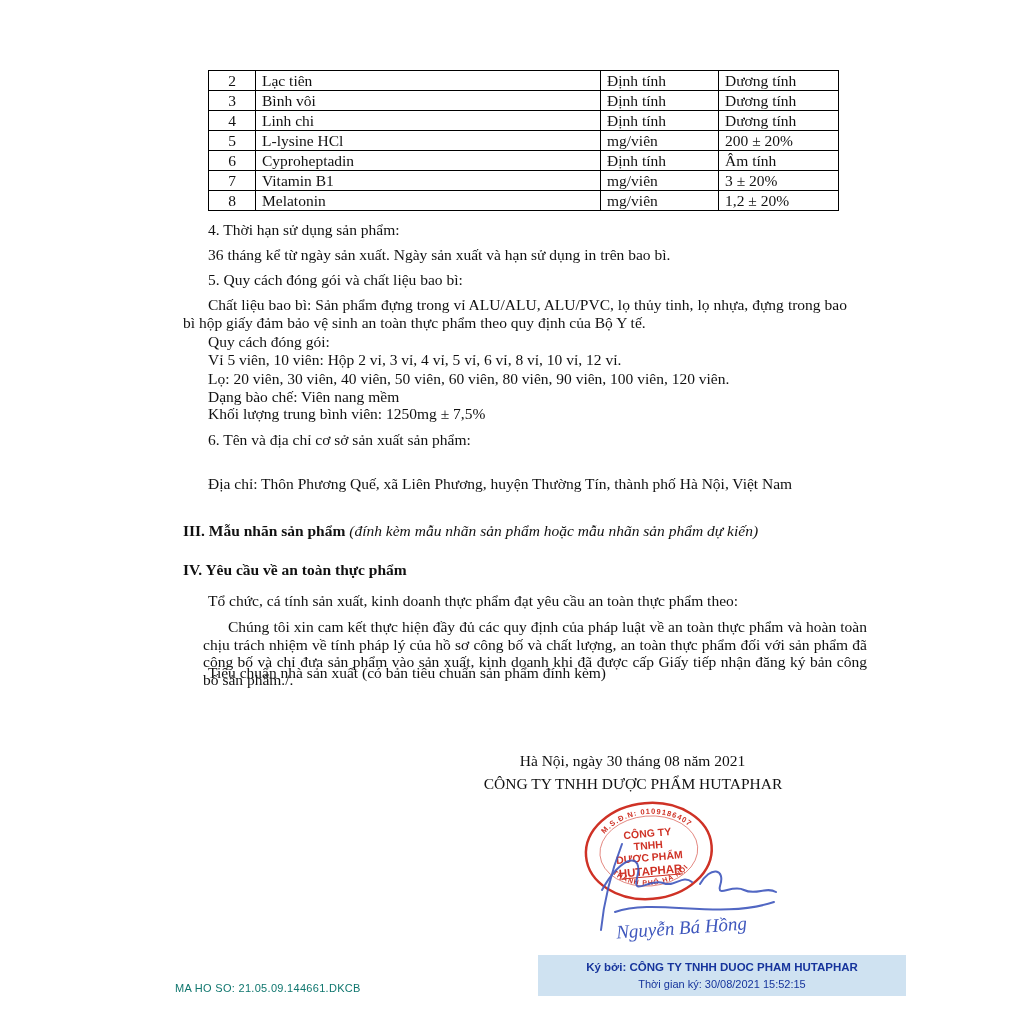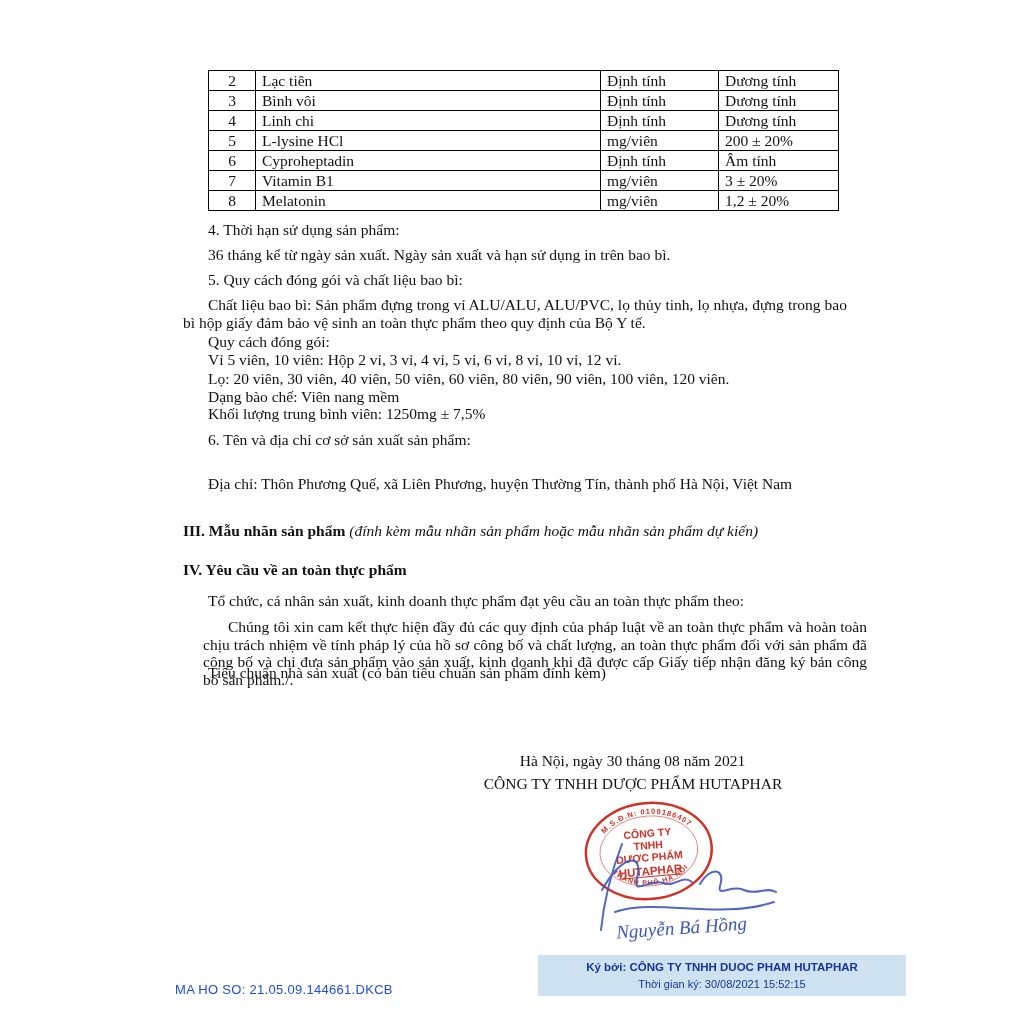--- a/index.html
+++ b/index.html
@@ -20,21 +20,21 @@
   .italic { font-style:italic; }
   .center { text-align:center; }
 
   .stamp { position:absolute; transform:rotate(-5deg); }
   .stamp svg text { fill:#cf3226; font-family:"Liberation Sans", sans-serif; font-weight:bold; text-anchor:middle; }
   .stamp .ring { font-weight:bold; letter-spacing:1px; }
 
   .signature { position:absolute; }
   .signature text { fill:#3f57bd; font-family:"Liberation Serif", serif; font-style:italic; font-size:19px; text-anchor:middle; }
 
-  .footer-code { position:absolute; font-family:"Liberation Sans", sans-serif; font-size:13px; color:#1d4ed8; letter-spacing:0.3px; }
+  .footer-code { position:absolute; font-family:"Liberation Sans", sans-serif; font-size:11px; color:#0f766e; letter-spacing:0.3px; }
 
   .esign { position:absolute; background:#cfe2f1; color:#16349c; font-family:"Liberation Sans", sans-serif; text-align:center; padding:5px 10px 4px 10px; width:368px; height:41px; }
   .esign .l1 { font-size:11.5px; font-weight:bold; line-height:15px; }
   .esign .l2 { font-size:11px; line-height:14px; margin-top:2px; }
 </style>
 </head>
 <body>
 
 <div class="page">
 
@@ -98,21 +98,21 @@
 
   <div class="line" style="left:208px; top:430px;">6. Tên và địa chỉ cơ sở sản xuất sản phẩm:</div>
   <div class="para" style="left:183px; top:475px; width:640px;">Địa chỉ: Thôn Phương Quế, xã Liên Phương, huyện Thường Tín, thành phố Hà Nội, Việt Nam</div>
 
   <div class="line" style="left:183px; top:521px;">
     <span class="bold">III. Mẫu nhãn sản phẩm</span>
     <span class="italic">(đính kèm mẫu nhãn sản phẩm hoặc mẫu nhãn sản phẩm dự kiến)</span>
   </div>
 
   <div class="line bold" style="left:183px; top:560px;">IV. Yêu cầu về an toàn thực phẩm</div>
-  <div class="line" style="left:208px; top:591px;">Tổ chức, cá nhân sản xuất, kinh doanh thực phẩm đạt yêu cầu an toàn thực phẩm theo:</div>
+  <div class="line" style="left:208px; top:591px;">Tổ chức, cá tính sản xuất, kinh doanh thực phẩm đạt yêu cầu an toàn thực phẩm theo:</div>
   <div class="line" style="left:208px; top:616px;margin-top:47px;">Tiêu chuẩn nhà sản xuất (có bản tiêu chuẩn sản phẩm đính kèm)</div>
   <div class="para" style="left:183px; top:618px; width:664px;margin-left:20px;">Chúng tôi xin cam kết thực hiện đầy đủ các quy định của pháp luật về an toàn thực phẩm và hoàn toàn chịu trách nhiệm về tính pháp lý của hồ sơ công bố và chất lượng, an toàn thực phẩm đối với sản phẩm đã công bố và chỉ đưa sản phẩm vào sản xuất, kinh doanh khi đã được cấp Giấy tiếp nhận đăng ký bản công bố sản phẩm./.</div>
 
   <div class="line center" style="left:460px; top:751px; width:345px;">Hà Nội, ngày 30 tháng 08 năm 2021</div>
   <div class="line center" style="left:428px; top:774px; width:410px;">CÔNG TY TNHH DƯỢC PHẨM HUTAPHAR</div>
 
   <div class="stamp" style="left:583px; top:800px;">
     <svg width="132" height="102" viewBox="0 0 132 102">
       <ellipse cx="66" cy="51" rx="63" ry="48" fill="none" stroke="#cf3226" stroke-width="2.5"></ellipse>
       <ellipse cx="66" cy="51" rx="49" ry="35" fill="none" stroke="#cf3226" stroke-width="0.8" opacity="0.7"></ellipse>

